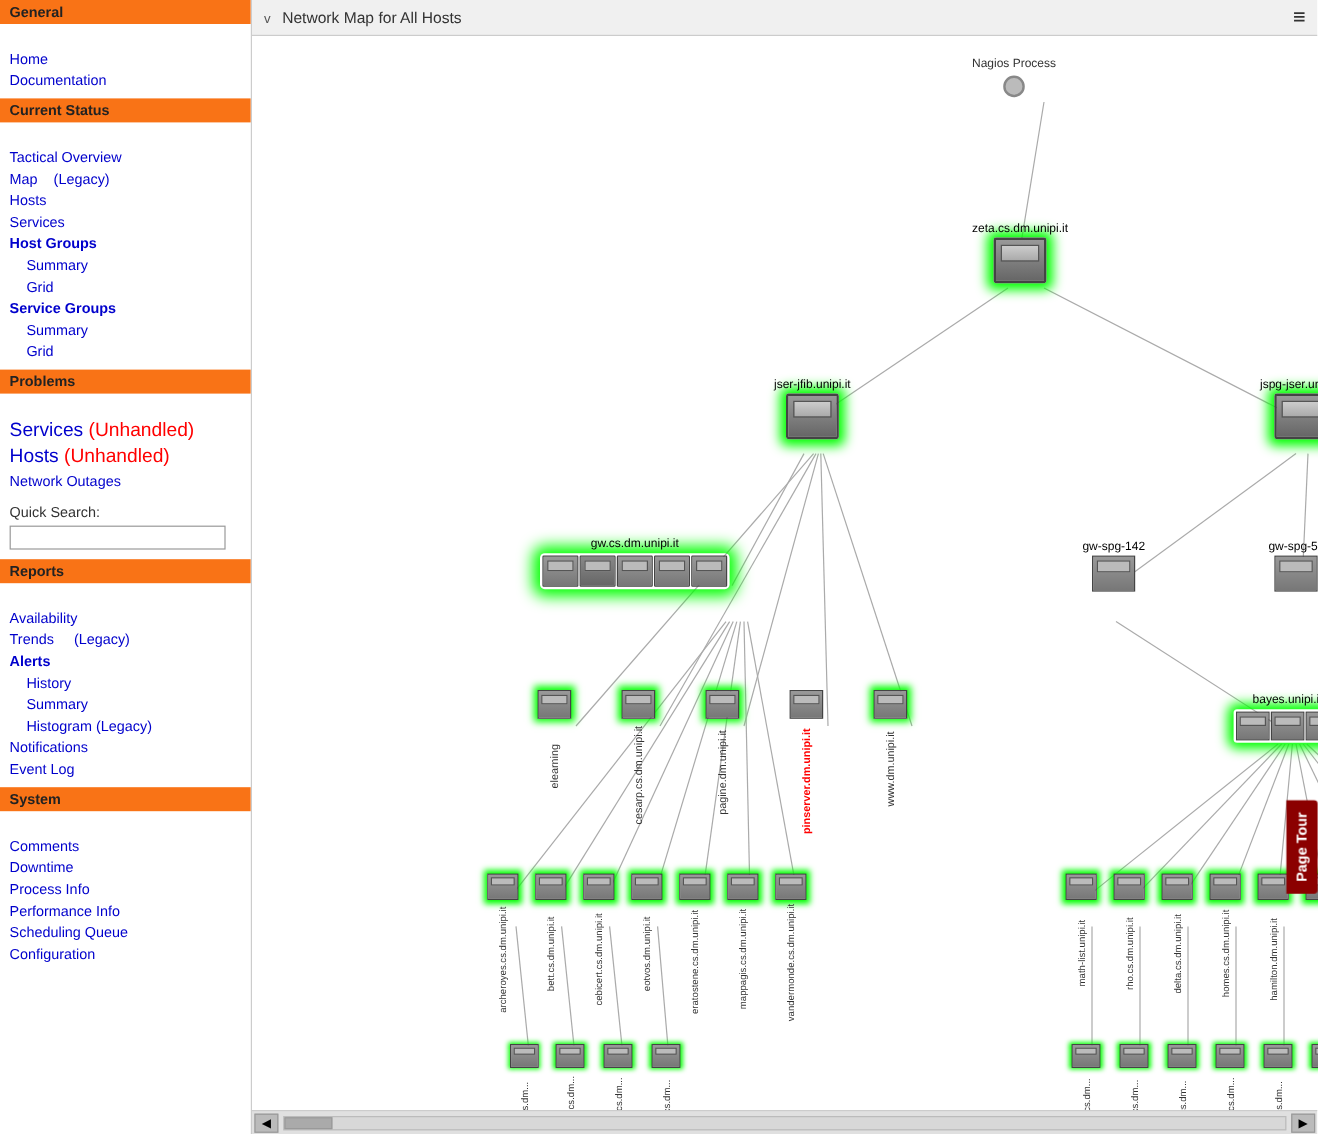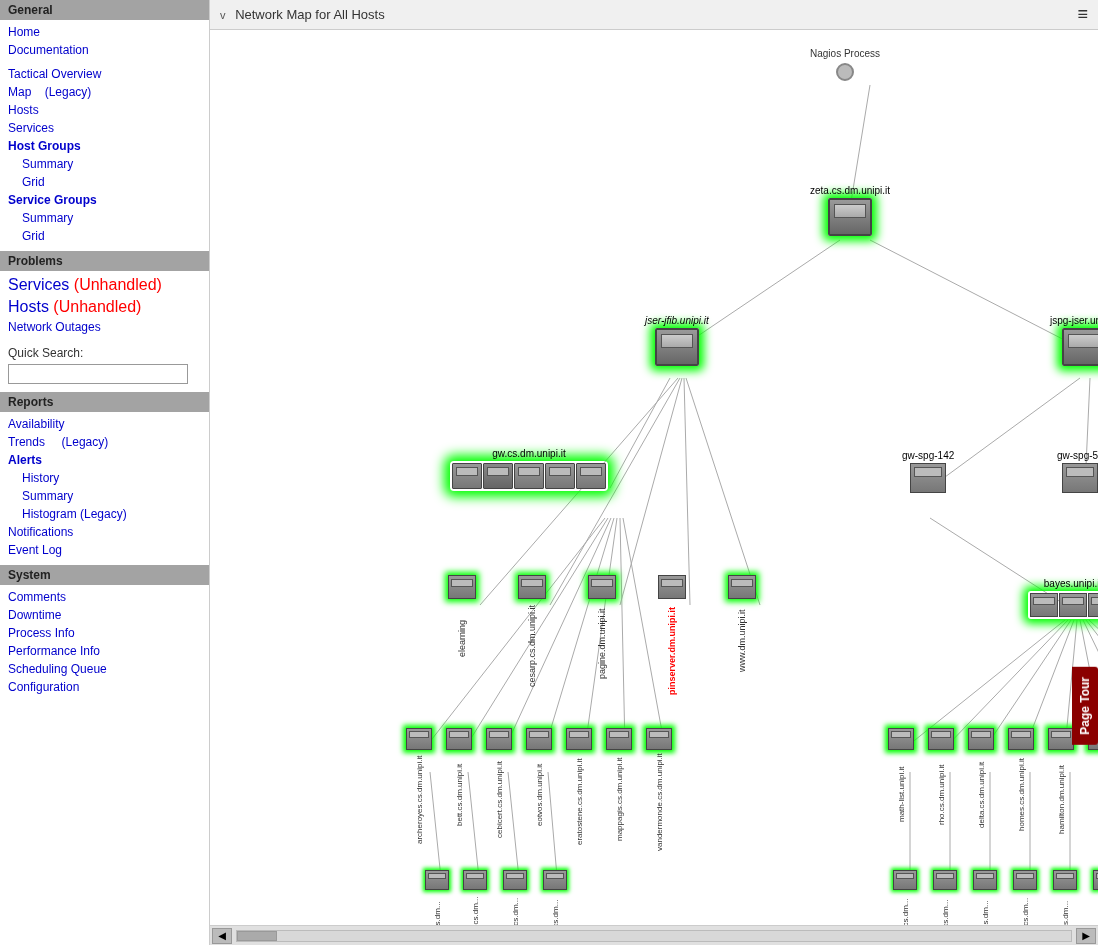--- a/index.html
+++ b/index.html
@@ -34,26 +34,26 @@
       color: #333;
     }
     .nagios-logo-underline {
       height: 2px;
       background: linear-gradient(to right, #cc0000, #888);
       margin-top: 2px;
       width: 90px;
     }
 
     .section-header {
-      background: #a3a3a3;
+      background: #f97316;
       padding: 3px 8px;
       font-weight: bold;
       font-size: 12px;
       color: #222;
-      margin-bottom: 3px;
+      margin-bottom: 20px;
     }
 
     .nav-link {
       display: block;
       padding: 2px 8px;
       color: #00c;
       text-decoration: none;
       font-size: 12px;
       cursor: pointer;
     }
@@ -164,20 +164,21 @@
 
 <div id="sidebar">
 
   
   <div class="section-header">General</div>
   <a class="nav-link">Home</a>
   <a class="nav-link">Documentation</a>
   <div class="section-gap"></div>
 
   
+  <div class="section-header">Current Status</div>
   <a class="nav-link">Tactical Overview</a>
   <a class="nav-link">Map&nbsp;&nbsp;&nbsp;&nbsp;(Legacy)</a>
   <a class="nav-link">Hosts</a>
   <a class="nav-link">Services</a>
   <a class="nav-link" style="font-weight:bold;">Host Groups</a>
   <a class="nav-link indent">Summary</a>
   <a class="nav-link indent">Grid</a>
   <a class="nav-link" style="font-weight:bold;">Service Groups</a>
   <a class="nav-link indent">Summary</a>
   <a class="nav-link indent">Grid</a>
@@ -295,21 +296,21 @@
       </div>
 
       <div style="position:absolute; left:600px; top:155px; text-align:right;">
         <div style="font-size:10px; white-space:nowrap; margin-bottom:2px;">zeta.cs.dm.unipi.it</div>
         <div style="width:44px; height:38px; background:linear-gradient(to bottom,#999,#666); border:2px solid #444; border-radius:2px; margin:0 auto; box-shadow:0 0 10px 5px #00ff00;">
           <div style="margin:4px 4px 0; height:14px; background:linear-gradient(to bottom,#ccc,#aaa); border:1px solid #555;"></div>
         </div>
       </div>
 
       <div style="position:absolute; left:435px; top:285px; text-align:center;">
-        <div style="font-size:10px; white-space:nowrap; margin-bottom:2px;font-style:italic;">jser-jfib.unipi.it</div>
+        <div style="font-size:10px; white-space:nowrap; margin-bottom:2px;">jser-jfib.unipi.it</div>
         <div style="width:44px; height:38px; background:linear-gradient(to bottom,#999,#666); border:2px solid #444; border-radius:2px; margin:0 auto; box-shadow:0 0 10px 5px #00ff00;">
           <div style="margin:4px 4px 0; height:14px; background:linear-gradient(to bottom,#ccc,#aaa); border:1px solid #555;"></div>
         </div>
       </div>
 
       <div style="position:absolute; left:840px; top:285px; text-align:center;">
         <div style="font-size:10px; white-space:nowrap; margin-bottom:2px;">jspg-jser.unipi.it</div>
         <div style="width:44px; height:38px; background:linear-gradient(to bottom,#999,#666); border:2px solid #444; border-radius:2px; margin:0 auto; box-shadow:0 0 10px 5px #00ff00;">
           <div style="margin:4px 4px 0; height:14px; background:linear-gradient(to bottom,#ccc,#aaa); border:1px solid #555;"></div>
         </div>

